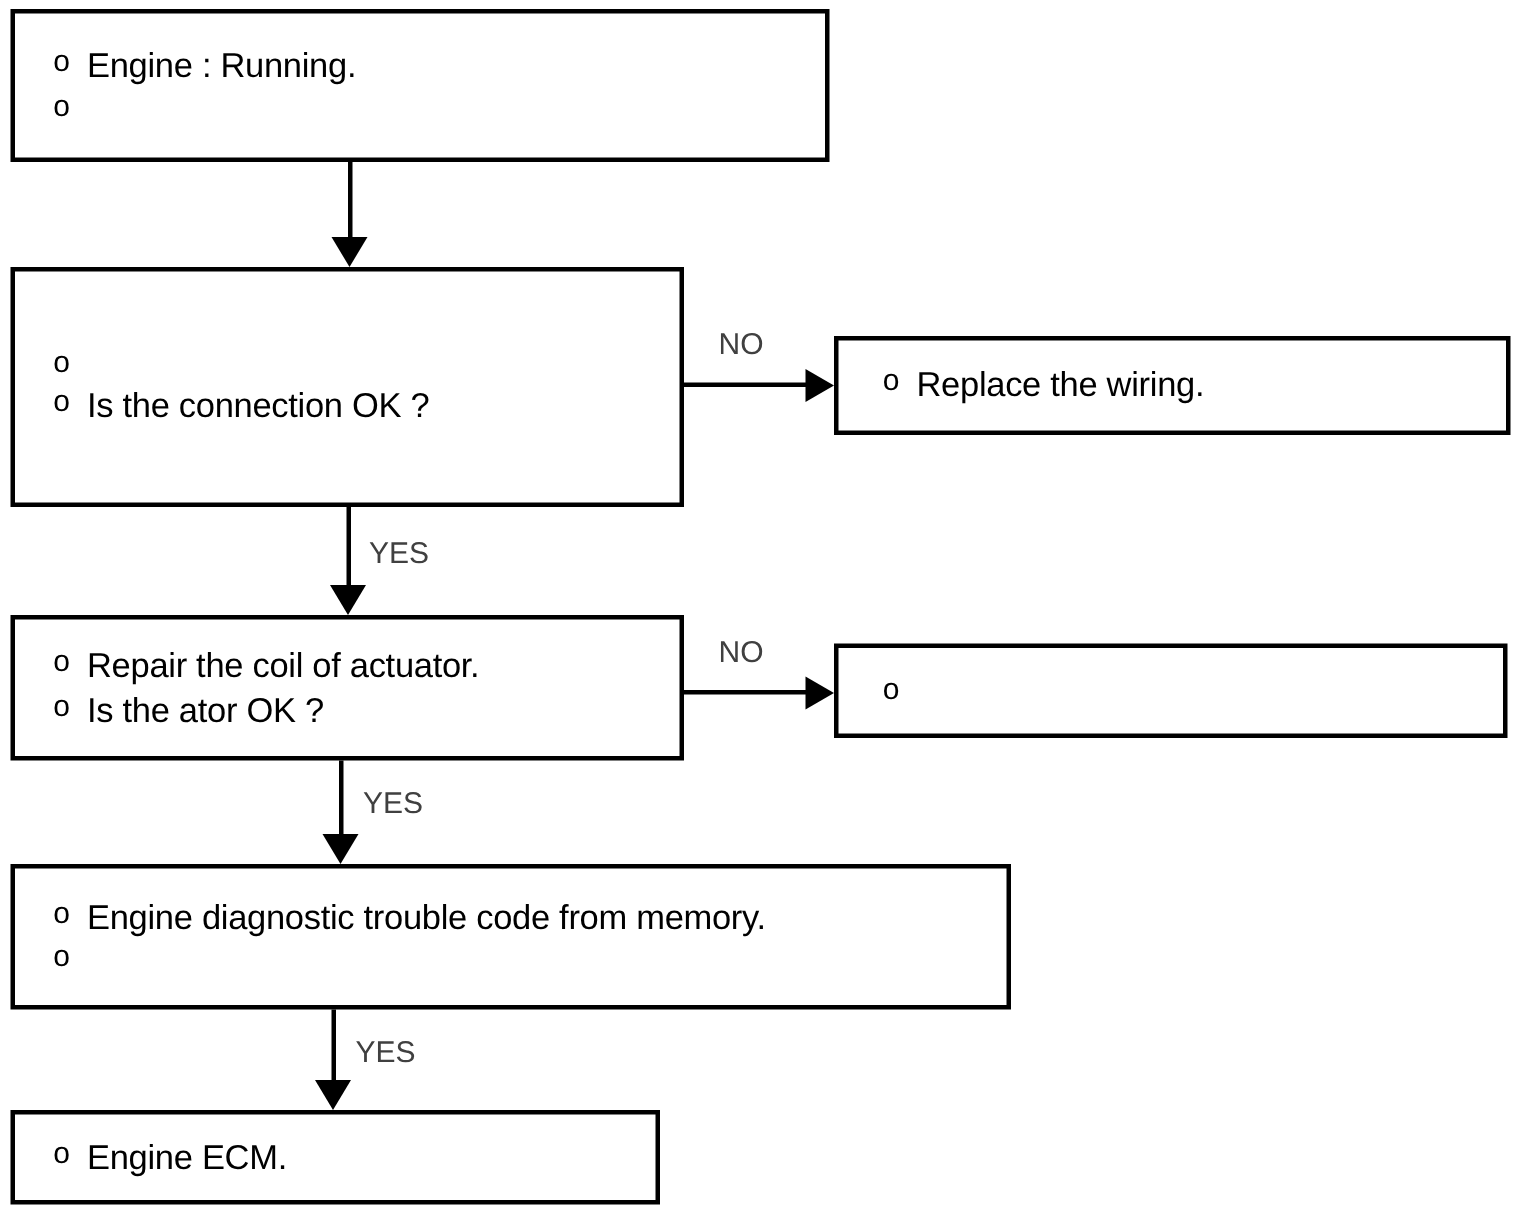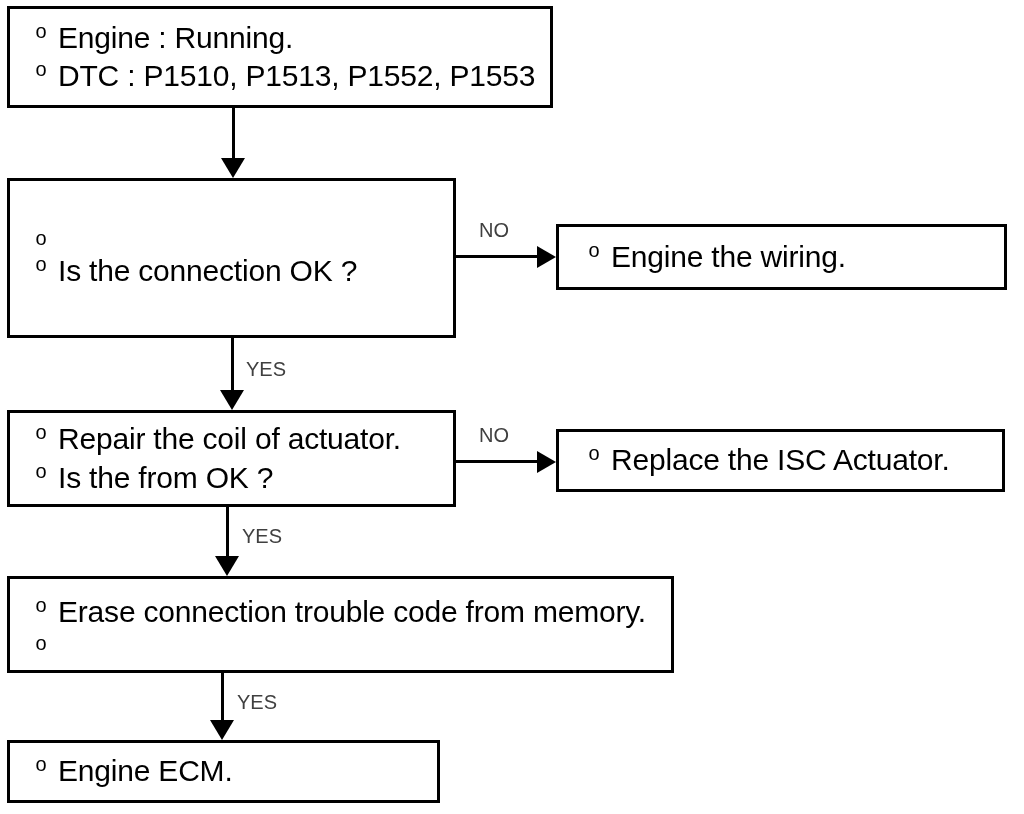--- a/index.html
+++ b/index.html
@@ -30,21 +30,21 @@
     line-height: 1.28;
   }
   .bullet {
     width: 34px;
     flex: 0 0 34px;
     text-align: center;
     font-size: 20px;
     color: #000;
   }
   .line-text {
-    font-size: 30px;
+    font-size: 23px;
     color: #000000;
     letter-spacing: -0.2px;
     white-space: pre-line;
   }
   .node-inner {
     padding-left: 14px;
     padding-right: 8px;
   }
   
   .vline {
@@ -87,21 +87,20 @@
 <div id="canvas">
 
   <div class="node" style="left:7px; top:6px; width:546px; height:102px;">
     <div class="node-inner">
       <div class="line-row">
         <span class="bullet">o</span>
         <span class="line-text">Engine : Running.</span>
       </div>
       <div class="line-row">
         <span class="bullet">o</span>
-        <span class="line-text">DTC : P1510, P1513, P1552, P1553</span>
       </div>
     </div>
   </div>
 
   <div class="vline" style="left:232px; top:108px; height:56px;"></div>
   <div class="arrow-down" style="left:221px; top:158px;"></div>
 
   <div class="node" style="left:7px; top:178px; width:449px; height:160px;">
     <div class="node-inner">
       <div class="line-row">
@@ -115,64 +114,63 @@
   </div>
 
   <div class="hline" style="left:456px; top:255px; width:82px;"></div>
   <div class="arrow-right" style="left:537px; top:246px;"></div>
   <div class="edge-label" style="left:479px; top:219px;">NO</div>
 
   <div class="node" style="left:556px; top:224px; width:451px; height:66px;">
     <div class="node-inner" style="padding-left:18px;">
       <div class="line-row">
         <span class="bullet">o</span>
-        <span class="line-text">Engine the wiring.</span>
+        <span class="line-text">Replace the wiring.</span>
       </div>
     </div>
   </div>
 
   <div class="vline" style="left:231px; top:338px; height:54px;"></div>
   <div class="arrow-down" style="left:220px; top:390px;"></div>
   <div class="edge-label" style="left:246px; top:358px;">YES</div>
 
   <div class="node" style="left:7px; top:410px; width:449px; height:97px;">
     <div class="node-inner">
       <div class="line-row">
         <span class="bullet">o</span>
         <span class="line-text">Repair the coil of actuator.</span>
       </div>
       <div class="line-row">
         <span class="bullet">o</span>
-        <span class="line-text">Is the from OK ?</span>
+        <span class="line-text">Is the ator OK ?</span>
       </div>
     </div>
   </div>
 
   <div class="hline" style="left:456px; top:460px; width:82px;"></div>
   <div class="arrow-right" style="left:537px; top:451px;"></div>
   <div class="edge-label" style="left:479px; top:424px;">NO</div>
 
   <div class="node" style="left:556px; top:429px; width:449px; height:63px;">
     <div class="node-inner" style="padding-left:18px;">
       <div class="line-row">
         <span class="bullet">o</span>
-        <span class="line-text">Replace the ISC Actuator.</span>
       </div>
     </div>
   </div>
 
   <div class="vline" style="left:226px; top:507px; height:53px;"></div>
   <div class="arrow-down" style="left:215px; top:556px;"></div>
   <div class="edge-label" style="left:242px; top:525px;">YES</div>
 
   <div class="node" style="left:7px; top:576px; width:667px; height:97px;">
     <div class="node-inner">
       <div class="line-row">
         <span class="bullet">o</span>
-        <span class="line-text">Erase connection trouble code from memory.</span>
+        <span class="line-text">Engine diagnostic trouble code from memory.</span>
       </div>
       <div class="line-row">
         <span class="bullet">o</span>
       </div>
     </div>
   </div>
 
   <div class="vline" style="left:221px; top:673px; height:52px;"></div>
   <div class="arrow-down" style="left:210px; top:720px;"></div>
   <div class="edge-label" style="left:237px; top:691px;">YES</div>

